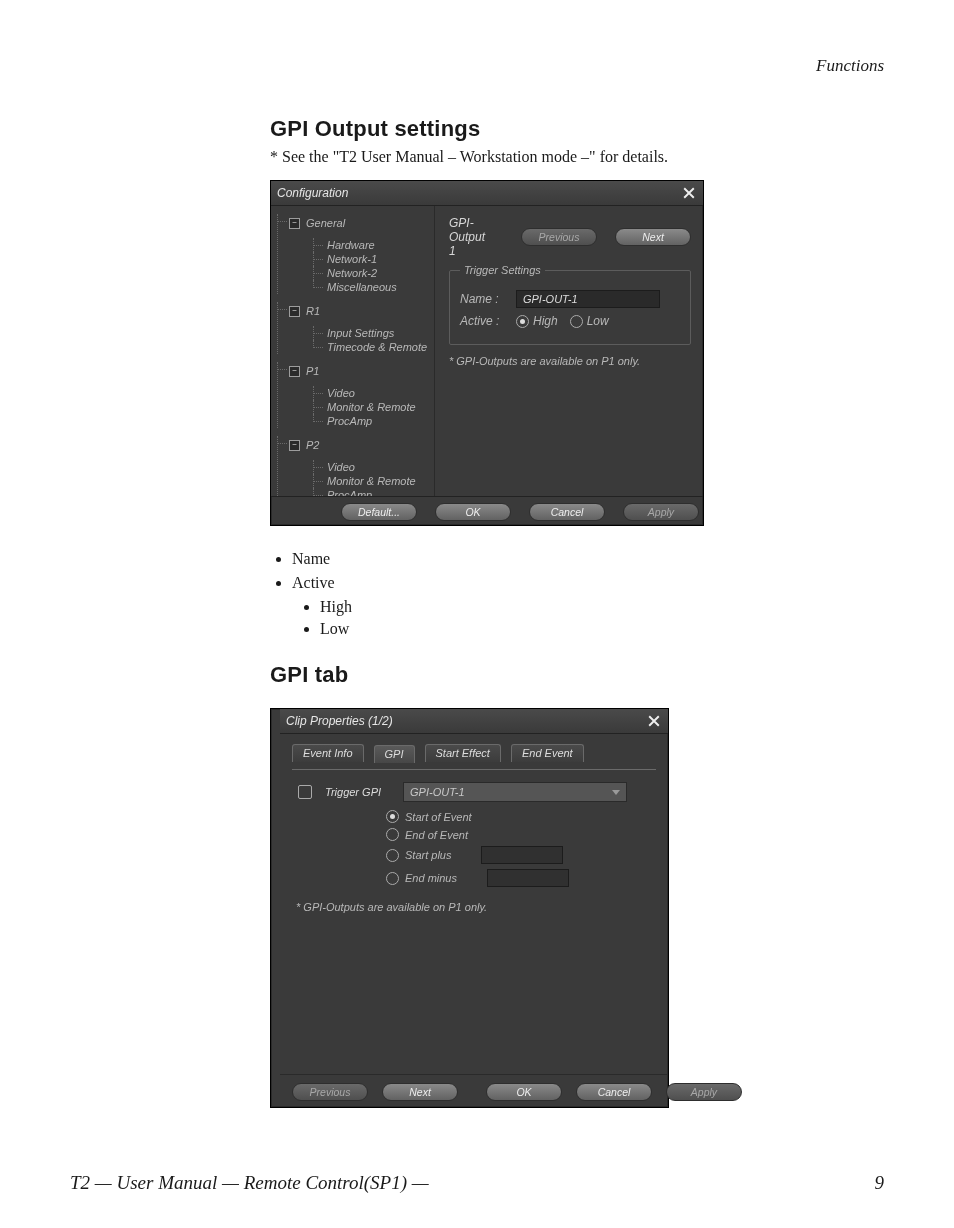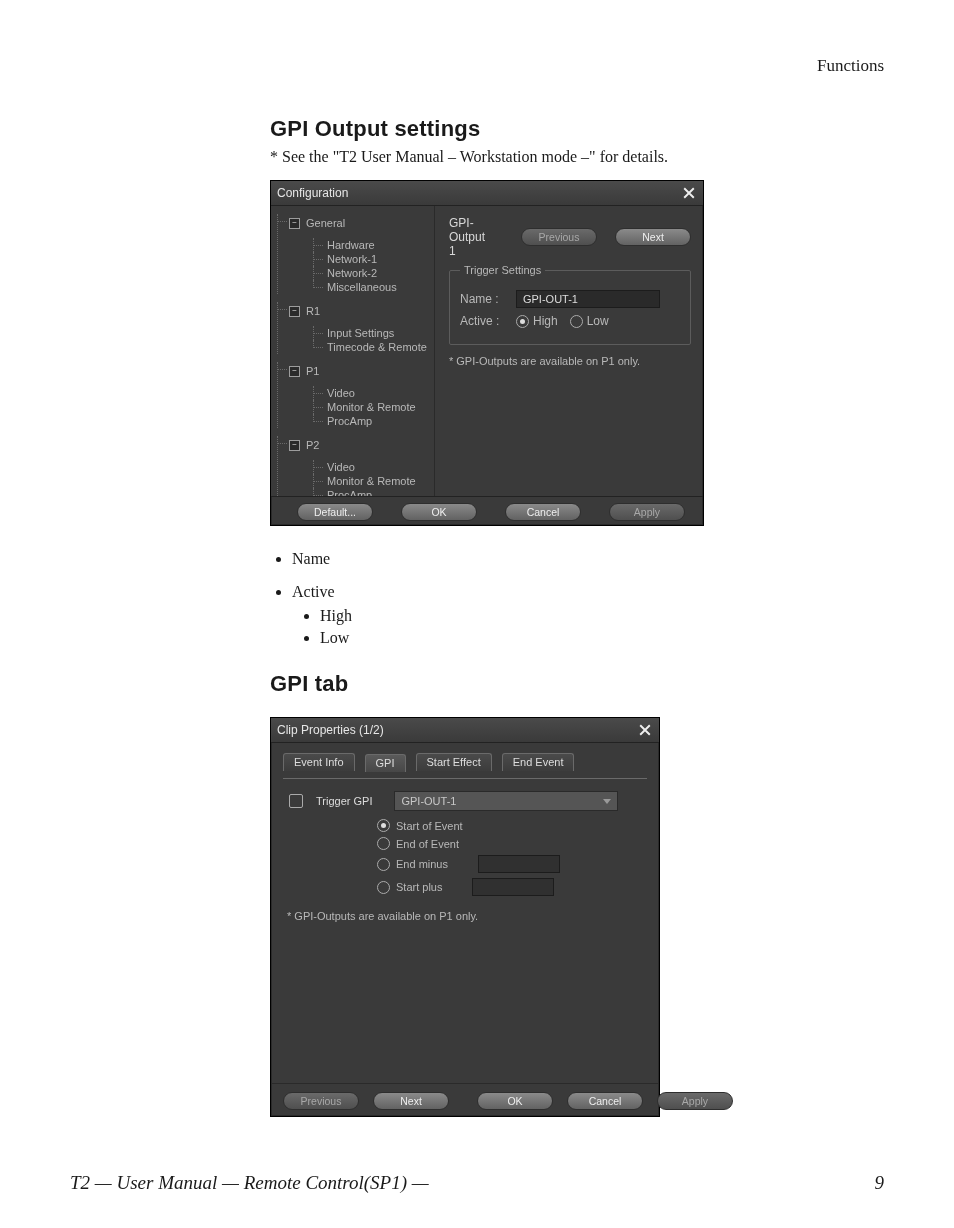--- a/index.html
+++ b/index.html
@@ -14,46 +14,46 @@
     --panel-text:#d8d8d8;
     --panel-muted:#b8b8b8;
     --btn-bg:#6c6c6c;
     --btn-bg-dis:#555555;
     --field-bg:#2a2a2a;
     --sel-bg:#1e7ea8;
     --tree-line:#6a6a6a;
   }
   html,body{margin:0;padding:0;background:#fff;color:var(--ink);font-family:var(--doc-serif);}
   .page{width:var(--page-w);margin:0 auto;box-sizing:border-box;padding:56px 70px 40px 70px;min-height:1228px;position:relative;}
-  .running-head{text-align:right;font-size:17px;margin-bottom:40px;}
+  .running-head{font-style:italic;text-align:right;font-size:17px;margin-bottom:40px;}
   .content{margin-left:200px;}
   h2.sec{font-family:var(--doc-sans);font-weight:700;font-size:22px;margin:0 0 6px 0;letter-spacing:.2px;}
   p.note{font-family:var(--doc-serif);font-size:16px;margin:0 0 14px 0;}
   ul.outer{font-family:var(--doc-serif);font-size:16px;margin:24px 0 24px 22px;padding:0;}
-  ul.outer li{margin:15px 0;list-style:disc;}
+  ul.outer li{margin:6px 0;list-style:disc;}
   ul.inner{margin:6px 0 6px 28px;padding:0;}
   ul.inner li{list-style:disc;margin:4px 0;}
   .footer{position:absolute;left:70px;right:70px;bottom:34px;display:flex;justify-content:space-between;font-style:italic;font-size:19px;}
 
   
-  .panel{background:var(--panel-bg);border:1px solid #000;color:var(--panel-text);font-family:var(--doc-sans);font-size:12px;position:relative;box-shadow:inset 0 0 0 1px #2a2a2a;}
+  .panel{background:var(--panel-bg);border:1px solid #000;color:var(--panel-text);font-family:var(--doc-sans);font-size:12px;position:relative;box-shadow:inset 0 0 0 1px #2a2a2a;font-style:italic;}
   .panel .titlebar{display:flex;align-items:center;justify-content:space-between;background:linear-gradient(#4a4a4a,#3a3a3a);border-bottom:1px solid #222;height:24px;padding:0 6px;}
   .panel .titlebar .t{font-size:12px;color:#e6e6e6;font-family:var(--doc-sans);}
   .close-x{width:16px;height:16px;display:flex;align-items:center;justify-content:center;color:#eee;cursor:pointer;}
   .close-x svg{width:12px;height:12px;}
   .btn{display:inline-flex;align-items:center;justify-content:center;height:18px;min-width:60px;padding:0 10px;border-radius:9px;background:linear-gradient(#8a8a8a,#626262);color:#eee;font-size:11px;border:1px solid #2e2e2e;cursor:pointer;user-select:none;}
   .btn.small{height:16px;min-width:54px;font-size:10.5px;}
   .btn.disabled{background:linear-gradient(#6a6a6a,#4f4f4f);color:#a8a8a8;cursor:default;}
 
   
   .cfg{width:432px;height:344px;}
   .cfg-body{display:flex;height:calc(100% - 24px - 30px);}
   .cfg-tree{width:168px;border-right:1px solid #2a2a2a;background:var(--panel-bg);padding:8px 4px 4px 6px;overflow:hidden;font-size:11px;line-height:14px;}
   .cfg-pane{flex:1;padding:10px 12px 8px 14px;position:relative;}
-  .cfg-footer{height:30px;display:flex;align-items:center;justify-content:flex-end;gap:28px;padding:0 18px;border-top:1px solid #222;}
+  .cfg-footer{height:30px;display:flex;align-items:center;justify-content:flex-end;gap:18px;padding:0 4px;border-top:1px solid #222;}
   .cfg-footer .left-area{flex:1;display:flex;justify-content:flex-start;padding-left:86px;}
 
   
   .tree{list-style:none;margin:0;padding:0;}
   .tree ul{list-style:none;margin:8px;padding:0 0 0 14px;}
   .tree li{position:relative;padding-left:14px;white-space:nowrap;color:var(--panel-muted);}
   .tree li::before{content:"";position:absolute;left:0;top:0;bottom:0;border-left:1px dotted var(--tree-line);}
   .tree li::after{content:"";position:absolute;left:0;top:7px;width:10px;border-top:1px dotted var(--tree-line);}
   .tree > li:last-child::before{height:8px;}
   .tree li.last::before{height:8px;}
@@ -66,21 +66,21 @@
   .cfg-pane legend{font-size:11px;padding:0 4px;color:var(--panel-muted);}
   .row{display:flex;align-items:center;margin:6px 0;}
   .lbl{width:56px;color:var(--panel-muted);}
   .field{background:var(--field-bg);border:1px solid #1c1c1c;color:#ddd;height:16px;padding:0 6px;font-size:11px;min-width:130px;display:inline-flex;align-items:center;}
   .radio{display:inline-flex;align-items:center;gap:4px;margin-right:12px;color:var(--panel-muted);}
   .radio .dot{width:11px;height:11px;border-radius:50%;border:1px solid #aaa;display:inline-flex;align-items:center;justify-content:center;}
   .radio .dot.on::after{content:"";width:5px;height:5px;border-radius:50%;background:#ddd;}
   .hint{font-size:11px;color:var(--panel-muted);margin-top:6px;}
 
   
-  .clip{width:388px;height:398px;margin-top:20px;}
+  .clip{width:388px;height:398px;margin-top:20px;padding-left:9px;}
   .clip-body{padding:10px 12px 6px 12px;height:calc(100% - 24px - 34px);box-sizing:border-box;}
   .tabs{display:flex;gap:8px;margin-bottom:8px;}
   .tab{border:1px solid #6a6a6a;border-bottom:none;padding:2px 10px 3px 10px;font-size:11px;border-radius:3px 3px 0 0;margin-right:2px;background:linear-gradient(#4a4a4a,#3c3c3c);color:#ddd;cursor:pointer;}
   .tab.active{background:linear-gradient(#5a5a5a,#474747);position:relative;top:1px;}
   .tabline{border-top:1px solid #6a6a6a;margin-top:-1px;margin-bottom:12px;}
   .chk{width:12px;height:12px;border:1px solid #aaa;border-radius:2px;display:inline-block;margin-right:6px;vertical-align:middle;}
   .combo{display:inline-flex;align-items:center;background:var(--btn-bg-dis);border:1px solid #2a2a2a;height:18px;min-width:210px;padding:0 6px;font-size:11px;color:#c8c8c8;position:relative;}
   .combo::after{content:"";position:absolute;right:6px;top:7px;border-left:4px solid transparent;border-right:4px solid transparent;border-top:5px solid #9a9a9a;}
   .opts{margin:8px 0 4px 94px;}
   .opt{display:flex;align-items:center;gap:6px;margin:5px 0;color:var(--panel-muted);font-size:11px;}
@@ -250,26 +250,26 @@
           <div class="opt">
               <span class="rdot on"></span>
               <span>Start of Event</span>
             </div>
           <div class="opt">
               <span class="rdot"></span>
               <span>End of Event</span>
             </div>
           <div class="opt">
               <span class="rdot"></span>
+              <span>Start plus</span>
+              <span class="numbox"></span>
+            </div>
+          <div class="opt">
+              <span class="rdot"></span>
               <span>End minus</span>
-              <span class="numbox"></span>
-            </div>
-          <div class="opt">
-              <span class="rdot"></span>
-              <span>Start plus</span>
               <span class="numbox"></span>
             </div>
         </div>
 
         <div class="clip-hint">* GPI-Outputs are available on P1 only.</div>
       </div>
 
       <div class="clip-footer">
         <span class="btn small disabled">Previous</span>
         <span class="btn small">Next</span>

